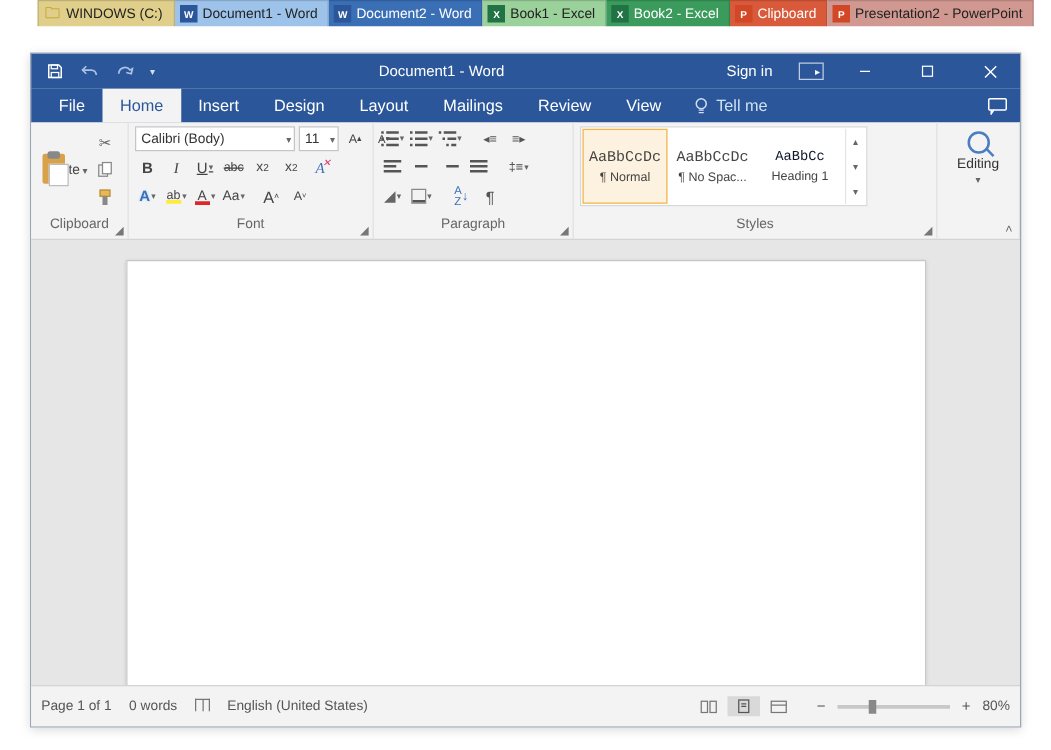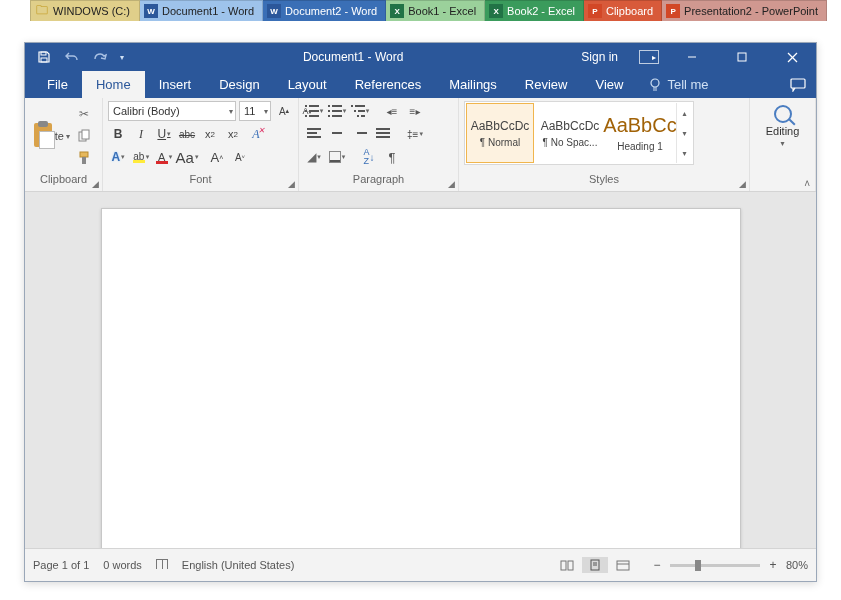--- a/index.html
+++ b/index.html
@@ -86,22 +86,22 @@
   .indent{display:inline-flex;align-items:center;font-size:10px;color:#555;}
   .sorta{color:#3a6fb6;font-size:11px;}
   .pilcrow{font-size:13px;color:#555;}
   .bordbtn{display:inline-block;width:12px;height:12px;border:1px solid #888;position:relative;}
   .bordbtn::after{content:"";position:absolute;left:0;right:0;bottom:0;height:2px;background:#555;}
   
   .stylesg{flex:1;min-width:230px;}
   .stylegal{display:flex;gap:2px;border:1px solid #d8d8d8;background:#fff;padding:1px;height:64px;}
   .sgitem{width:68px;border:1px solid transparent;display:flex;flex-direction:column;align-items:center;justify-content:center;font-size:10px;color:#444;padding:2px;}
   .sgitem.sel{border:1px solid #f0b54d;background:#fdf2e0;}
-  .sgitem .prev{font-size:12px;margin-bottom:4px;}
-  .sgitem .prev.h1{color:#a16207;font-size:20px;}
+  .sgitem .prev{font-size:12px;margin-bottom:4px;font-family:Liberation Mono, monospace;}
+  .sgitem .prev.h1{color:#0f172a;font-size:11px;}
   .sgmore{width:16px;display:flex;flex-direction:column;border-left:1px solid #e5e5e5;}
   .sgmore div{flex:1;display:flex;align-items:center;justify-content:center;font-size:8px;color:#666;}
   
   .editg{width:66px;}
   .findbtn{width:54px;height:50px;display:flex;flex-direction:column;align-items:center;justify-content:center;font-size:11px;color:#333;gap:2px;border:1px solid transparent;}
   .mag{width:18px;height:18px;border:2px solid #4a7dc1;border-radius:50%;position:relative;}
   .mag::after{content:"";position:absolute;width:8px;height:2px;background:#4a7dc1;right:-6px;bottom:-2px;transform:rotate(45deg);}
   
   .docarea{position:absolute;top:149px;left:0;right:0;bottom:20px;background:#e6e6e6;overflow:hidden;}
   .page{position:absolute;left:76px;top:16px;width:640px;height:420px;background:#fff;border:1px solid #c7c7c7;box-shadow:0 1px 3px rgba(0,0,0,0.15);}
@@ -201,21 +201,20 @@
           </span>
     </div>
   </div>
 
   <div class="menubar">
     <div class="mitem">File</div>
     <div class="mitem active">Home</div>
     <div class="mitem">Insert</div>
     <div class="mitem">Design</div>
     <div class="mitem">Layout</div>
-    <div class="mitem">References</div>
     <div class="mitem">Mailings</div>
     <div class="mitem">Review</div>
     <div class="mitem">View</div>
     <div class="tellme">
       <svg width="12" height="14">
             <circle cx="6" cy="5" r="4" fill="none" stroke="#cfe0f4" stroke-width="1.2"></circle>
             <line x1="4" y1="10" x2="8" y2="10" stroke="#cfe0f4"></line>
             <line x1="4" y1="12" x2="8" y2="12" stroke="#cfe0f4"></line>
           </svg>
       <span>Tell me</span>
@@ -304,21 +303,21 @@
                 <span class="ddsm">▾</span>
               </span>
           <span class="ibtn">
                 <span style="display:inline-flex;flex-direction:column;align-items:center">
                   <span style="font-size:11px">A</span>
                   <span class="colorbar" style="background:#d9292b"></span>
                 </span>
                 <span class="ddsm">▾</span>
               </span>
           <span class="ibtn">
-                <span style="font-size:15px">Aa</span>
+                <span style="font-size:11px">Aa</span>
                 <span class="ddsm">▾</span>
               </span>
           <span style="width:4px"></span>
           <span class="ibtn" style="font-size:13px">A<span style="font-size:7px;vertical-align:super">˄</span></span>
           <span class="ibtn" style="font-size:10px">A<span style="font-size:6px;vertical-align:super">˅</span></span>
         </div>
       </div>
       <div class="group-label"><span>Font</span><span class="dlaunch">◢</span></div>
     </div>
 

